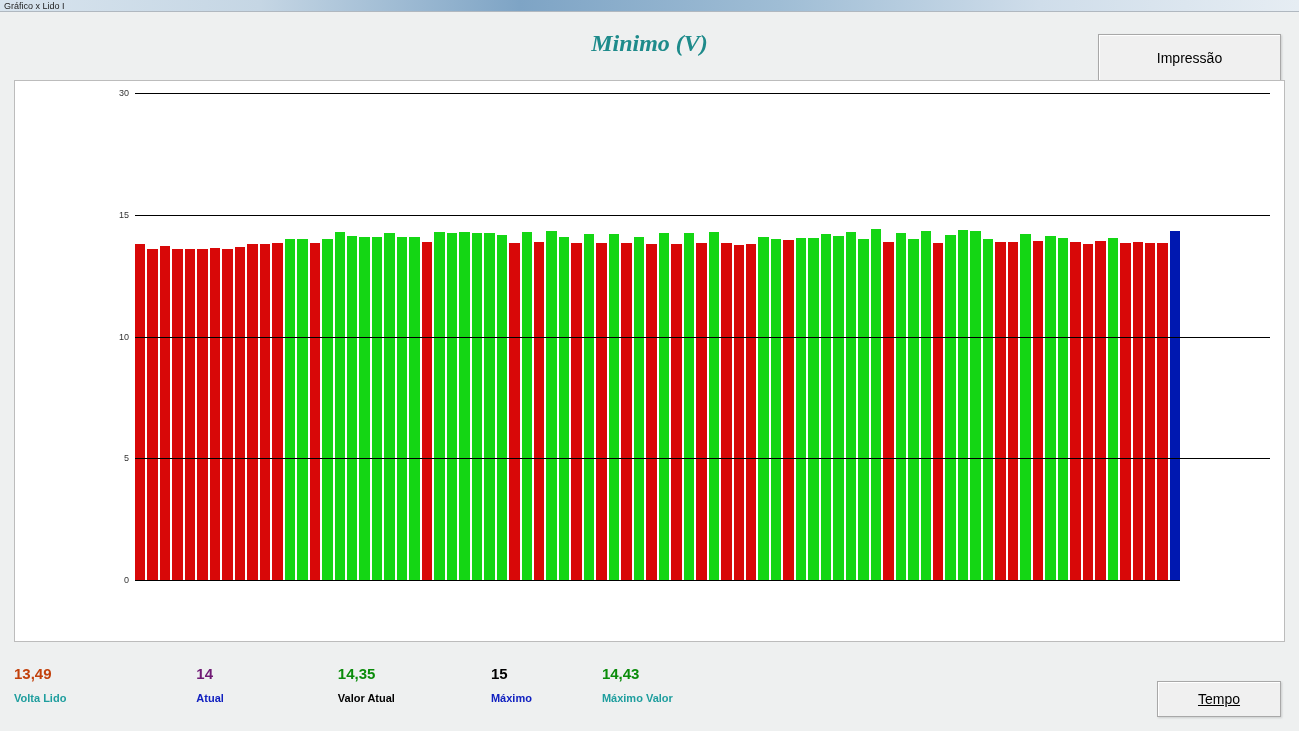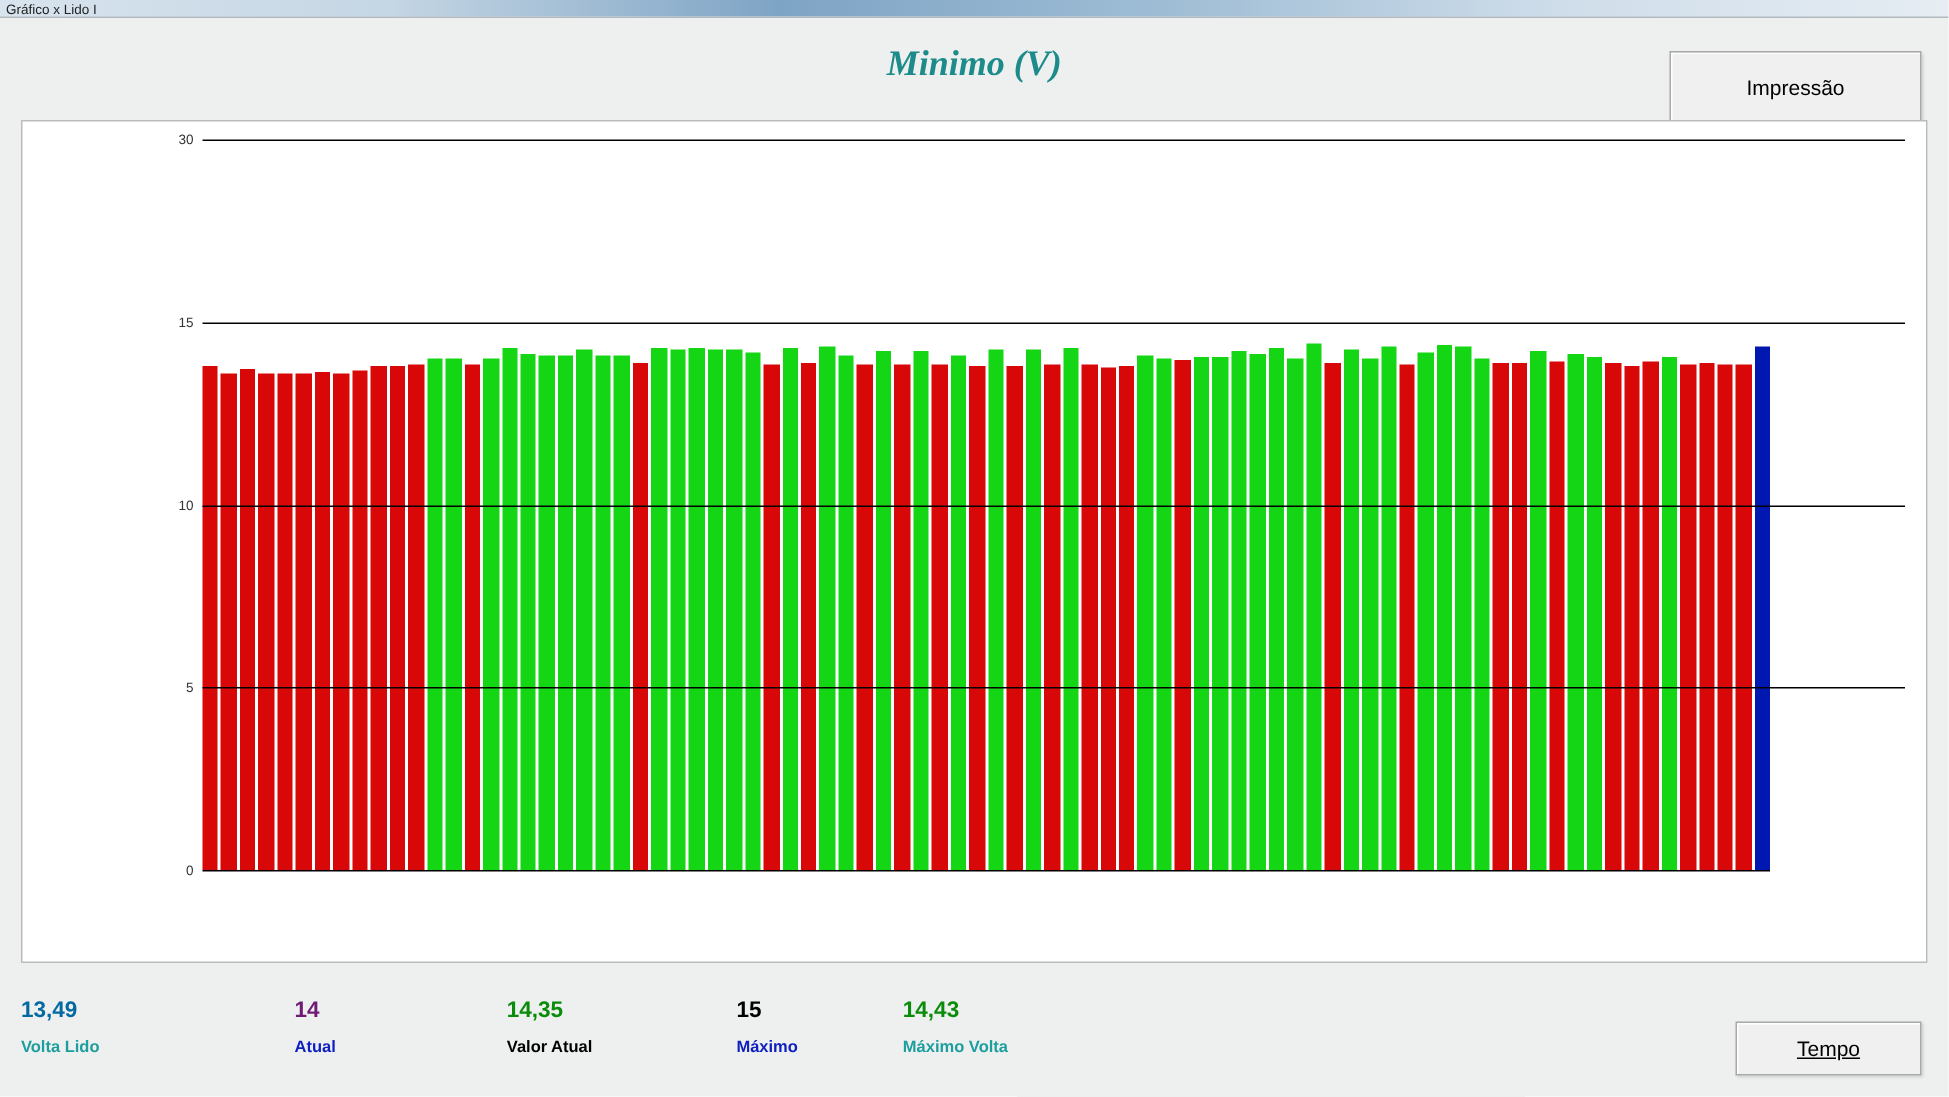--- a/index.html
+++ b/index.html
@@ -31,21 +31,21 @@
       font-style: italic;
       font-weight: bold;
       font-size: 24px;
       color: #1e8b8b;
       font-family: "Times New Roman", serif;
     }
     .btn-print {
       position: absolute;
       right: 18px;
       top: 22px;
-      width: 168px;
+      width: 183px;
       height: 48px;
       background: #f0f0f0;
       border: 1px solid #a8a8a8;
       box-shadow: inset 1px 1px 0 #fff, 1px 1px 2px rgba(0,0,0,0.15);
       font-size: 14px;
       cursor: pointer;
     }
     .chart-panel {
       margin: 6px 14px 0 14px;
       background: #fff;
@@ -242,34 +242,34 @@
         <div class="gridline" style="top: 25%;"></div>
         <div class="ytick" style="top: 25%;">15</div>
         <div class="gridline" style="top: 0%;"></div>
         <div class="ytick" style="top: 0%;">30</div>
       </div>
   </div>
 </div>
 
 <div class="stats">
   <div class="stat" style="margin-left:0px">
-    <span class="stat-val" style="color: #0369a1;">13,49</span>
+    <span class="stat-val" style="color: #c2410c;">13,49</span>
     <span class="stat-lbl" style="color: rgb(30, 158, 158);">Volta Lido</span>
   </div>
   <div class="stat" style="margin-left:130px">
     <span class="stat-val" style="color: #701a75;">14</span>
     <span class="stat-lbl" style="color: rgb(16, 32, 192);">Atual</span>
   </div>
   <div class="stat" style="margin-left:114px">
     <span class="stat-val" style="color: rgb(10, 140, 10);">14,35</span>
     <span class="stat-lbl" style="color: rgb(0, 0, 0);">Valor Atual</span>
   </div>
   <div class="stat" style="margin-left:96px">
     <span class="stat-val" style="color: rgb(0, 0, 0);">15</span>
     <span class="stat-lbl" style="color: rgb(16, 32, 192);">Máximo</span>
   </div>
   <div class="stat" style="margin-left:70px">
     <span class="stat-val" style="color: rgb(10, 140, 10);">14,43</span>
-    <span class="stat-lbl" style="color: rgb(30, 158, 158);">Máximo Volta</span>
+    <span class="stat-lbl" style="color: rgb(30, 158, 158);">Máximo Valor</span>
   </div>
 </div>
 
 <button class="btn-back">Tempo</button>
 
 </body></html>

